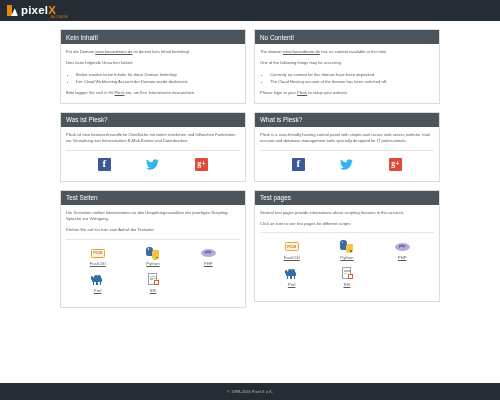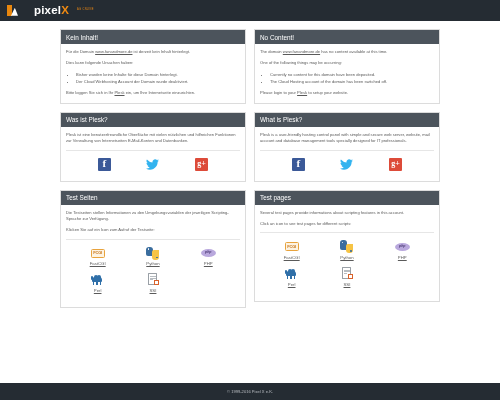--- a/index.html
+++ b/index.html
@@ -17,21 +17,21 @@
   }
 
   
   .topbar {
     height: 21px;
     background: #252c33;
     display: flex; align-items: center;
     padding-left: 7px;
     flex: 0 0 auto;
   }
-  .logo { display: flex; align-items: flex-start; gap: 16px; }
+  .logo { display: flex; align-items: flex-end; gap: 3px; }
   .logo-mark {
     width: 11px; height: 11px;
     position: relative;
     display: inline-block;
   }
   .logo-mark .lm-a {
     position: absolute; left: 0; top: 0;
     width: 5px; height: 11px; background: #e8870e;
   }
   .logo-mark .lm-b {

